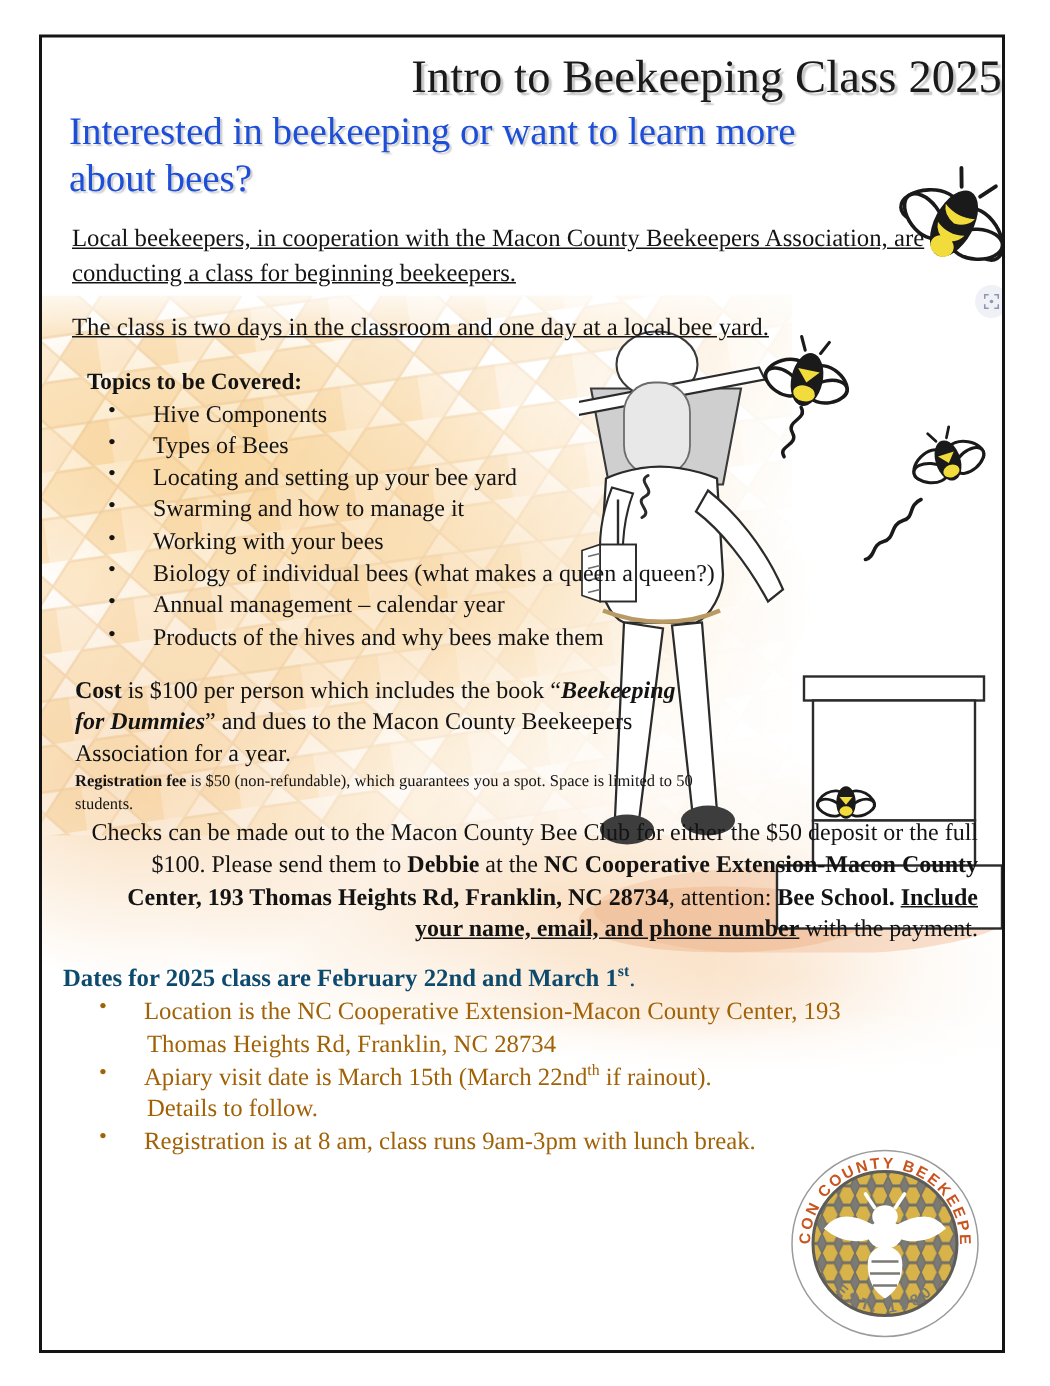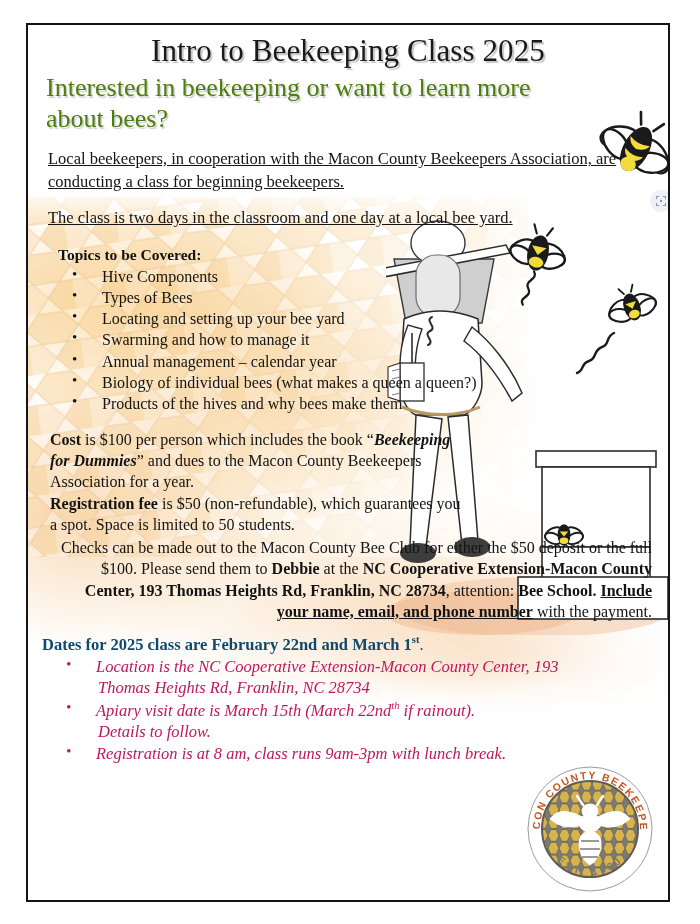--- a/index.html
+++ b/index.html
@@ -115,34 +115,34 @@
   
   .text-layer {
     position: absolute;
     inset: 0;
     padding: 0;
   }
 
   h1.title {
     margin: 0;
     padding: 8px 0 0 0;
-    text-align: center;
+    text-align: right;
     font-size: 31px;
     font-weight: normal;
     letter-spacing: .1px;
     color: #1a1a1a;
     text-shadow: 2px 2px 1px rgba(150,150,150,.55);
   }
   h2.subtitle {
     margin: 0;
     padding: 4px 0 0 18px;
     font-size: 26px;
     font-weight: normal;
     line-height: 1.18;
-    color: #4d7c0f;
+    color: #1d4ed8;
     text-shadow: 1.5px 1.5px 1px rgba(155,155,155,.5);
     max-width: 520px;
   }
 
   .para {
     margin: 0;
     padding: 0 18px 0 20px;
     font-size: 16.5px;
     line-height: 1.38;
     color: #141414;
@@ -184,21 +184,21 @@
     font-size: 16px;
     line-height: 1.32;
     color: #131313;
     max-width: 420px;
   }
   .cost-block .lead { font-weight: bold; }
   .cost-block em { font-style: italic; font-weight: bold; }
 
   .reg-block {
     padding: 1px 18px 0 22px;
-    font-size: 16px;
+    font-size: 11px;
     line-height: 1.32;
     color: #131313;
     max-width: 420px;
   }
 
   .checks-block {
     padding: 2px 16px 0 22px;
     font-size: 16px;
     line-height: 1.33;
     color: #131313;
@@ -214,22 +214,21 @@
     color: #0c4a6e;
   }
   .dates-head sup { font-size: 10.5px; vertical-align: super; }
   .dates-head .tail { font-weight: normal; }
 
   ul.dates {
     margin: 0;
     padding: 1px 14px 0 0;
     list-style: none;
     font-size: 16.5px;
-    color: #be185d;
-    font-style: italic;
+    color: #a16207;
   }
   ul.dates li {
     position: relative;
     padding: 0 0 0 68px;
     line-height: 1.32;
   }
   ul.dates li::before {
     content: "\2022";
     position: absolute;
     left: 38px;
@@ -433,22 +432,23 @@
     <p class="para p-intro">Local beekeepers, in cooperation with the Macon County Beekeepers Association, are conducting a class for beginning beekeepers.</p>
 
     <p class="para p-class">The class is two days in the classroom and one day at a local bee yard.</p>
 
     <div class="topics-head">Topics to be Covered:</div>
     <ul class="topics">
       <li>Hive Components</li>
       <li>Types of Bees</li>
       <li>Locating and setting up your bee yard</li>
       <li>Swarming and how to manage it</li>
+      <li>Working with your bees</li>
+      <li>Biology of individual bees (what makes a queen a queen?)</li>
       <li>Annual management – calendar year</li>
-      <li>Biology of individual bees (what makes a queen a queen?)</li>
       <li>Products of the hives and why bees make them</li>
     </ul>
 
     <div class="cost-block">
       <span class="lead">Cost</span><span> is $100 per person which includes the book “</span><em>Beekeeping for Dummies</em><span>” and dues to the Macon County Beekeepers Association for a year.</span>
     </div>
 
     <div class="reg-block">
       <span class="lead" style="font-weight:bold">Registration fee</span><span> is $50 (non-refundable), which guarantees you a spot.  Space is limited to 50 students.</span>
     </div>

